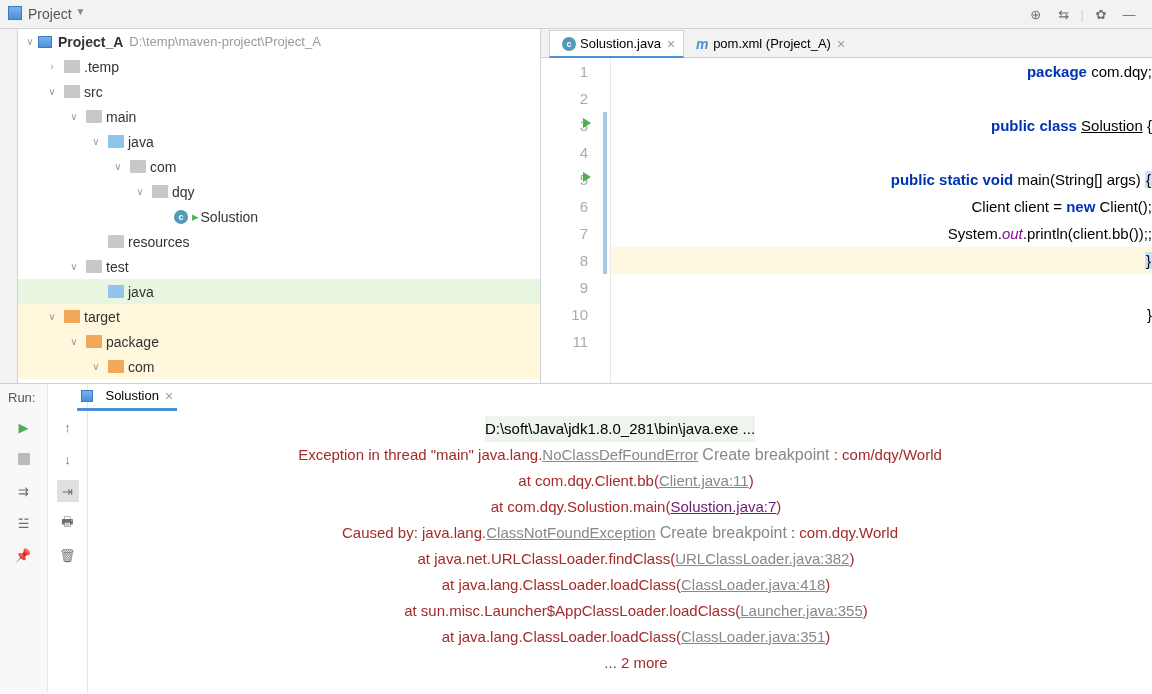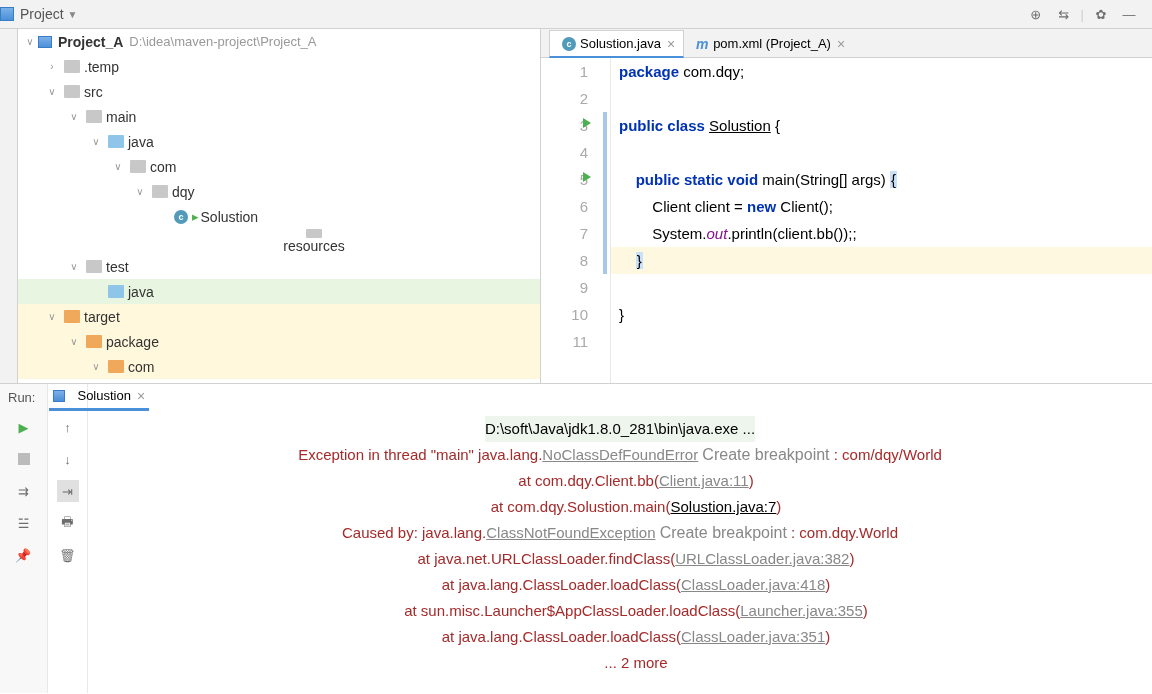--- a/index.html
+++ b/index.html
@@ -1,18 +1,18 @@
 <!DOCTYPE html>
 <html><head>
 <meta charset="utf-8">
 <style>
 * { margin: 0; padding: 0; box-sizing: border-box; font-family: 'Segoe UI', Arial, sans-serif; }
 body { width: 1152px; height: 694px; overflow: hidden; background: #fff; font-size: 13px; }
 .top-bar { height: 29px; display: flex; align-items: center; border-bottom: 1px solid #d1d1d1; background: #f2f2f2; }
-.left-toolbar { display: flex; align-items: center; padding-left: 0; flex: 1; }
+.left-toolbar { display: flex; align-items: flex-start; padding-left: 8px; flex: 1; }
 .proj-icon { width: 14px; height: 14px; background: linear-gradient(#7db1e8, #4a90d9); border: 1px solid #3a7bc8; margin-right: 6px; }
 .project-label { color: #555; font-size: 14px; }
 .dropdown-arrow { margin-left: 4px; color: #888; font-size: 10px; }
 .right-toolbar { display: flex; align-items: center; gap: 6px; padding-right: 12px; }
 .toolbar-icon { width: 22px; height: 22px; display: flex; align-items: center; justify-content: center; color: #6e6e6e; cursor: pointer; }
 .main-area { display: flex; height: 354px; }
 .left-edge { width: 18px; background: #f2f2f2; border-right: 1px solid #d1d1d1; }
 .project-tree { width: 522px; background: #fff; overflow: auto; }
 .tree-row { display: flex; align-items: center; height: 25px; padding-left: 4px; cursor: pointer; }
 .arrow { width: 16px; text-align: center; color: #999; font-size: 10px; }
@@ -31,40 +31,40 @@
 .tab { height: 28px; display: flex; align-items: center; padding: 0 8px; background: #fff; border: 1px solid #d1d1d1; border-bottom: none; margin-right: 2px; cursor: pointer; font-size: 13px; }
 .tab.active { border-bottom: 2px solid #4a90d9; position: relative; top: 1px; }
 .tab-close { margin-left: 6px; color: #999; font-size: 14px; }
 .maven-icon { width: 14px; height: 14px; display: inline-flex; align-items: center; justify-content: center; color: #4a90d9; font-weight: bold; font-style: italic; margin-right: 4px; font-size: 14px; }
 .editor-body { flex: 1; display: flex; background: #fff; font-family: 'Consolas', monospace; font-size: 15px; }
 .gutter { width: 70px; background: #fff; border-right: 1px solid #e8e8e8; text-align: right; padding-right: 22px; color: #aaa; line-height: 27px; position: relative; }
 .gutter-row { height: 27px; position: relative; }
 .run-marker { position: absolute; left: 42px; top: 6px; width: 0; height: 0; border-left: 8px solid #4caf50; border-top: 5px solid transparent; border-bottom: 5px solid transparent; }
 .blue-bar { position: absolute; left: 62px; top: 0; width: 4px; background: #a8c8e8; height: 27px; }
 .code-area { flex: 1; line-height: 27px; white-space: pre; }
-.code-line { height: 27px; padding-left: 8px; }
+.code-line { height: 27px; padding-left: 8px; text-align: right; }
 .kw { color: #0033b3; font-weight: bold; }
 .static-kw { color: #871094; font-style: italic; }
 .underline { text-decoration: underline; }
 .hl-brace { background: #c8e0f8; padding: 0 1px; }
 .hl-yellow { background: #fff8e0; }
 .run-panel { height: 310px; border-top: 1px solid #d1d1d1; display: flex; background: #fff; }
-.run-header { position: absolute; height: 28px; display: flex; align-items: center; padding-left: 8px; width: 100%; }
+.run-header { position: absolute; height: 28px; display: flex; align-items: center; padding-left: 8px; width: 100%; gap: 28px; }
 .run-label { color: #555; font-size: 13px; }
 .run-tab { margin-left: 14px; display: flex; align-items: center; border-bottom: 3px solid #4a90d9; height: 28px; padding: 0 4px; }
 .run-controls { width: 48px; background: #f8f8f8; border-right: 1px solid #e8e8e8; display: flex; flex-direction: column; align-items: center; padding-top: 32px; gap: 10px; }
 .ctrl-icon { width: 22px; height: 22px; display: flex; align-items: center; justify-content: center; color: #6e6e6e; cursor: pointer; }
 .play-green { color: #4caf50; }
 .stop-gray { width: 12px; height: 12px; background: #bbb; }
 .sub-controls { width: 40px; display: flex; flex-direction: column; align-items: center; padding-top: 32px; gap: 10px; border-right: 1px solid #e8e8e8; }
 .arrow-up { color: #666; }
 .console { flex: 1; font-family: 'Consolas', monospace; font-size: 15px; line-height: 26px; padding: 32px 8px 0 8px; overflow: auto; text-align: center; }
 .cmd-line { background: #edf5ed; display: inline-block; }
 .err { color: #a52a2a; }
-.link { color: #000000; text-decoration: underline; cursor: pointer; }
+.link { color: #701a75; text-decoration: underline; cursor: pointer; }
 .link-gray { color: #888; text-decoration: underline; cursor: pointer; }
 .create-bp { color: #888; font-family: 'Segoe UI', sans-serif; font-size: 16px; }
 .indent1 { padding-left: 32px; }
 .panel-wrapper { position: relative; }
 </style>
 </head>
 <body>
 
 <div class="top-bar">
   <div class="left-toolbar">
@@ -81,21 +81,21 @@
   </div>
 </div>
 
 <div class="main-area">
   <div class="left-edge"></div>
   <div class="project-tree" id="tree">
       <div class="tree-row">
         <span class="arrow">∨</span>
         <span class="proj-icon" style="width:14px;height:12px;"></span>
         <span class="tree-label bold">Project_A</span>
-        <span class="path">D:\idea\maven-project\Project_A</span>
+        <span class="path">D:\temp\maven-project\Project_A</span>
       </div>
       <div class="tree-row" style="padding-left: 26px;">
         <span class="arrow">›</span>
         <span class="folder-icon folder-gray"></span>
         <span class="tree-label">.temp</span>
       </div>
       <div class="tree-row" style="padding-left: 26px;">
         <span class="arrow">∨</span>
         <span class="folder-icon folder-gray"></span>
         <span class="tree-label">src</span>
@@ -119,21 +119,21 @@
         <span class="arrow">∨</span>
         <span class="folder-icon folder-gray"></span>
         <span class="tree-label">dqy</span>
       </div>
       <div class="tree-row" style="padding-left: 136px;">
         <span class="arrow"></span>
         <span class="java-icon">c</span>
         <span style="color:#4caf50;margin-right:2px;">▸</span>
         <span class="tree-label">Solustion</span>
       </div>
-      <div class="tree-row" style="padding-left: 70px; flex-direction: column;">
+      <div class="tree-row" style="padding-left: 70px;">
         <span class="arrow"></span>
         <span class="folder-icon folder-gray"></span>
         <span class="tree-label">resources</span>
       </div>
       <div class="tree-row" style="padding-left: 48px;">
         <span class="arrow">∨</span>
         <span class="folder-icon folder-gray"></span>
         <span class="tree-label">test</span>
       </div>
       <div class="tree-row row-highlight-green" style="padding-left: 70px;">

